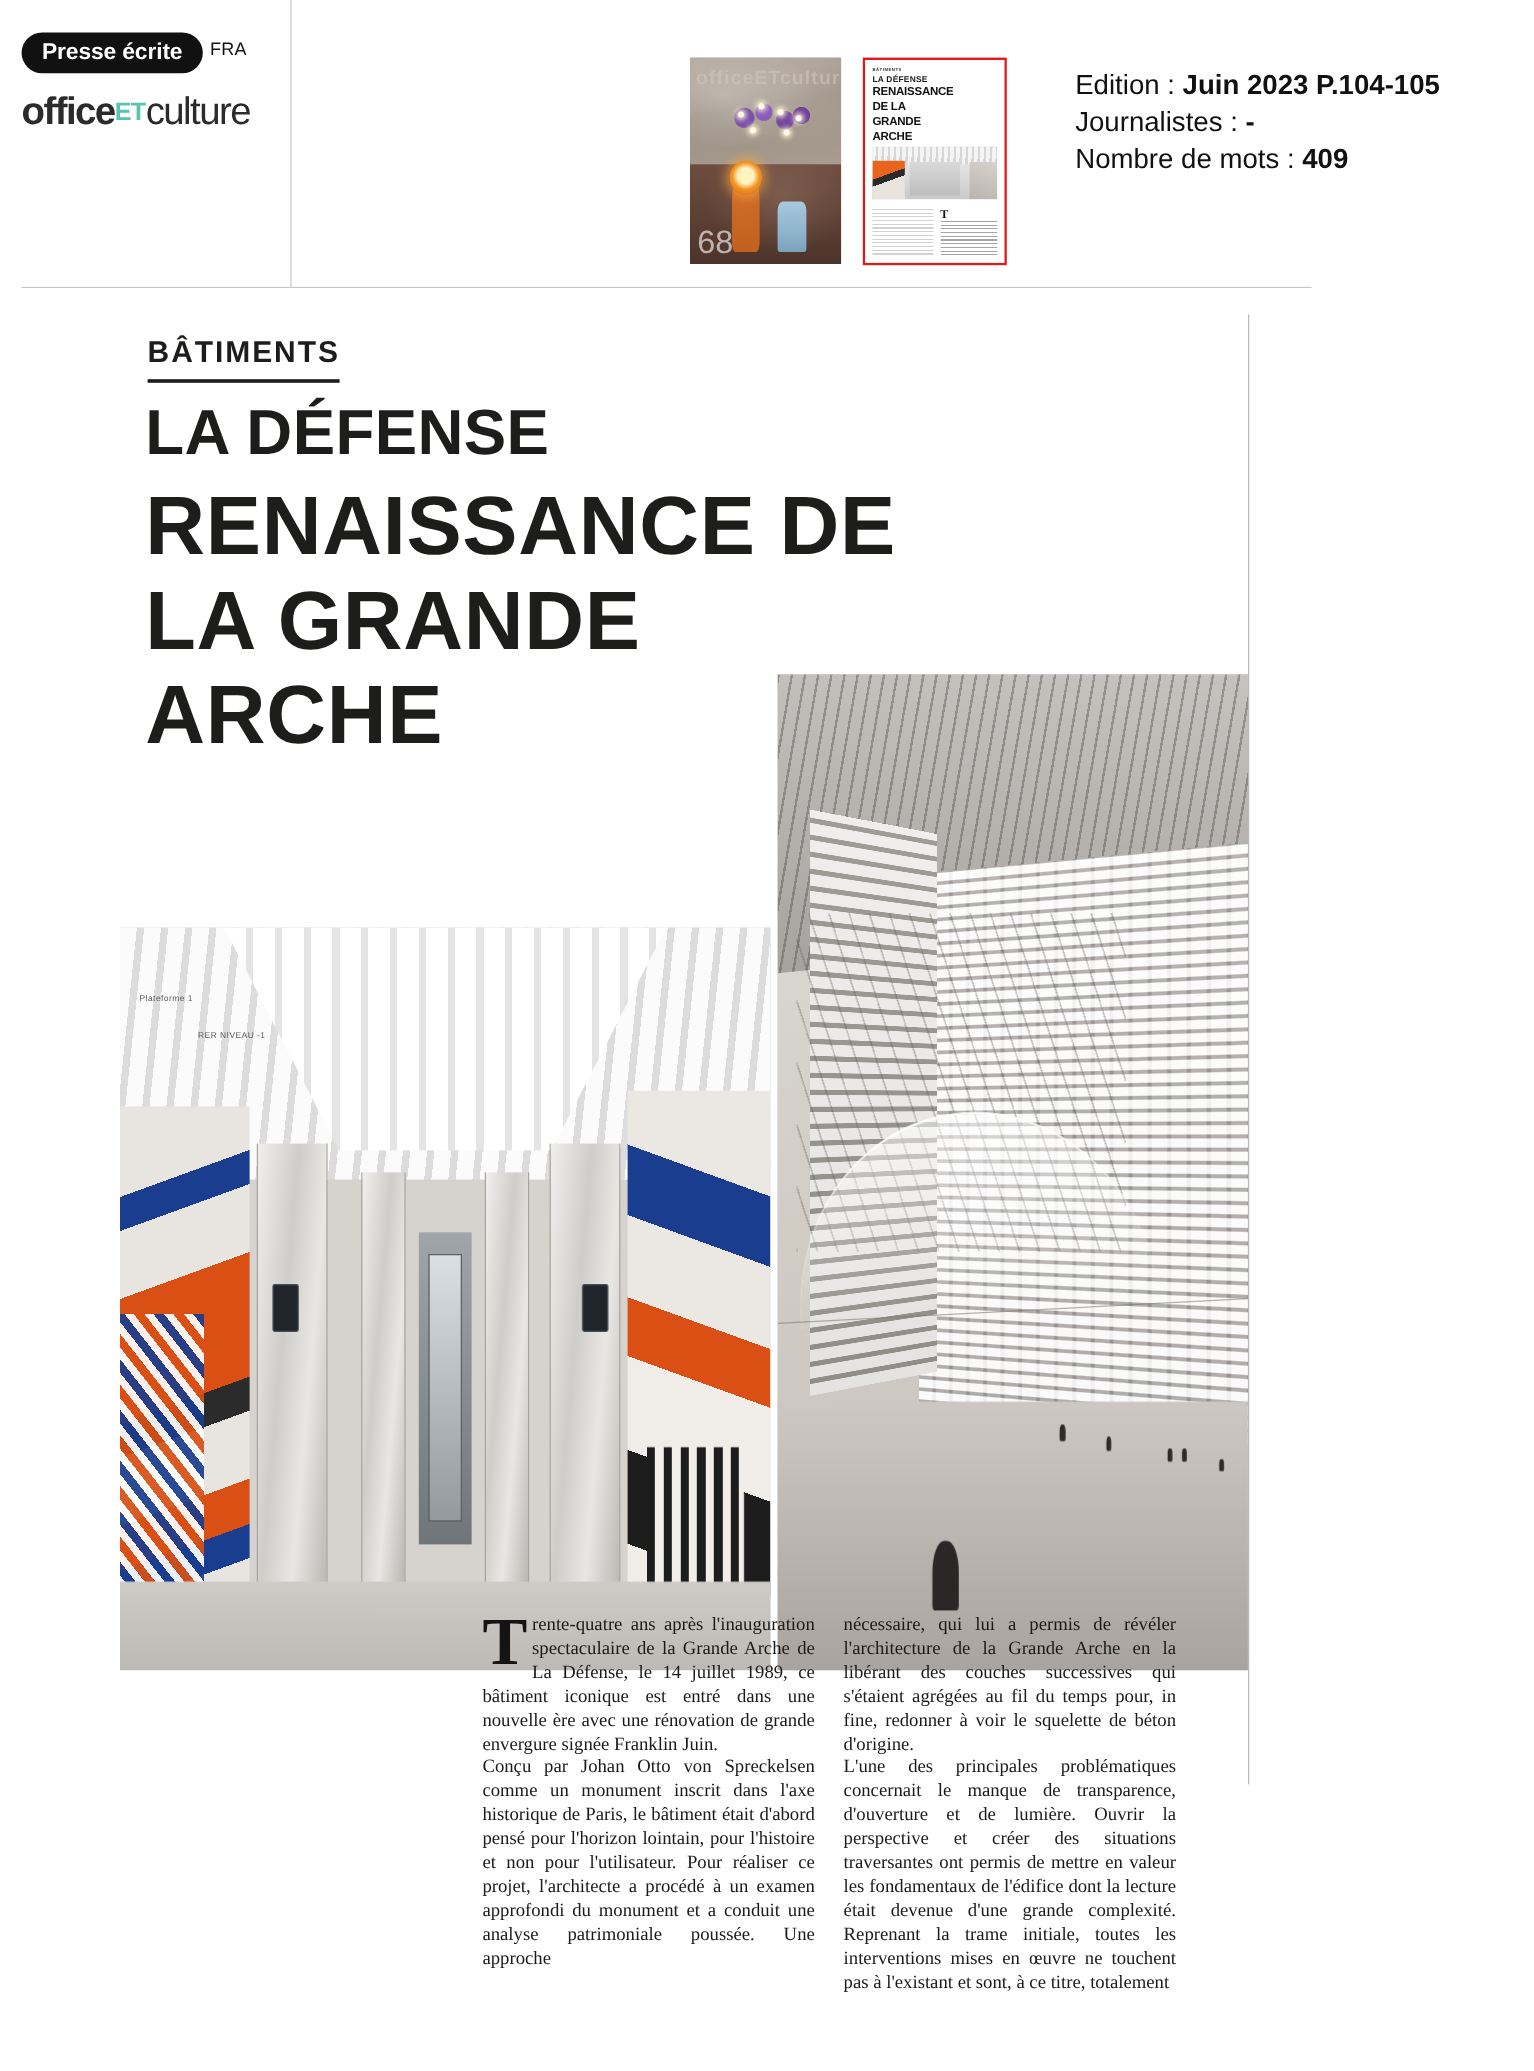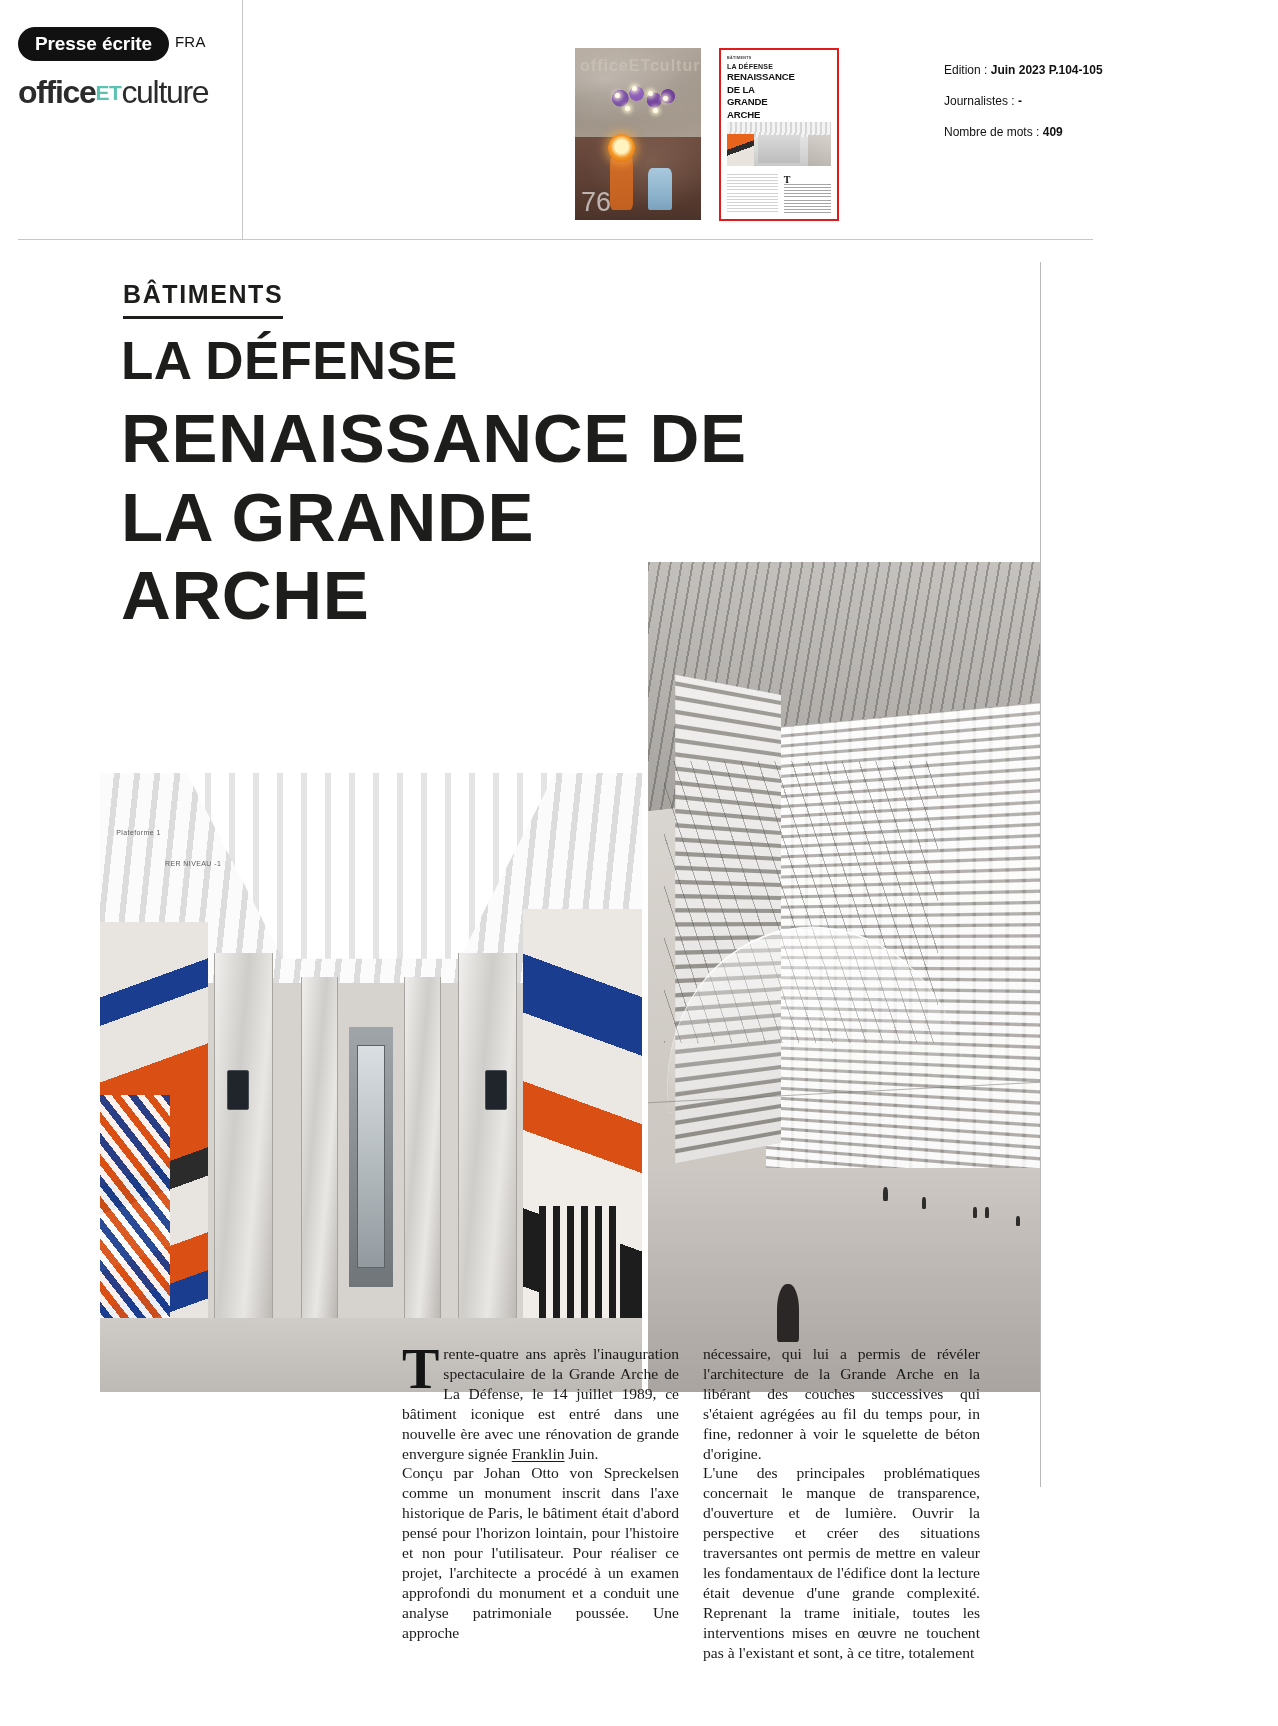--- a/index.html
+++ b/index.html
@@ -184,22 +184,22 @@
     opacity: .55;
   }
   .pg-lines2 {
     position: absolute; left: 6px; width: 44%; top: 124px; bottom: 5px;
     background: repeating-linear-gradient(180deg, #6a6a6a 0 1px, transparent 1px 3.1px);
     opacity: .3;
   }
 
   .meta-block {
     position: absolute;
-    left: 944px; top: 55px;
-    font-size: 12px;
+    left: 896px; top: 55px;
+    font-size: 23px;
     line-height: 31px;
     color: #111111;
   }
   .meta-row { white-space: nowrap; }
   .meta-label { font-weight: normal; }
   .meta-value { font-weight: bold; }
 
   .header-rule {
     position: absolute;
     left: 18px; right: 18px; top: 239px;
@@ -419,21 +419,21 @@
   .col .dropcap-para { position: relative; }
   .dropcap {
     float: left;
     font-family: "Liberation Serif", serif;
     font-weight: bold;
     font-size: 56px;
     line-height: 44px;
     margin: 3px 4px 0 0;
     color: #141414;
   }
-  .u { text-decoration: underline; text-underline-offset: 2px; }
+  .u { text-underline-offset: 2px; }
 </style>
 </head>
 <body>
 
 <div class="clip-header">
 
   <div class="header-left">
     <div class="media-type-badge">Presse écrite</div>
     <div class="country-code">FRA</div>
     <div class="brand-logo">
@@ -451,21 +451,21 @@
         <div class="cover-chandelier"></div>
         <div class="cover-bulb" style="left:32%;top:26%"></div>
         <div class="cover-bulb" style="left:45%;top:22%"></div>
         <div class="cover-bulb" style="left:58%;top:25%"></div>
         <div class="cover-bulb" style="left:70%;top:28%"></div>
         <div class="cover-bulb" style="left:40%;top:34%"></div>
         <div class="cover-bulb" style="left:62%;top:35%"></div>
         <div class="cover-lamp-figure"></div>
         <div class="cover-lamp-head"></div>
         <div class="cover-stool"></div>
-        <div class="cover-pageno">76</div>
+        <div class="cover-pageno">68</div>
       </div>
     </div>
 
     <div class="thumb thumb-page">
       <div class="pg">
         <div class="pg-kicker">BÂTIMENTS</div>
         <div class="pg-sub">LA DÉFENSE</div>
         <div class="pg-title">RENAISSANCE</div>
         <div class="pg-title">DE LA</div>
         <div class="pg-title">GRANDE</div>

